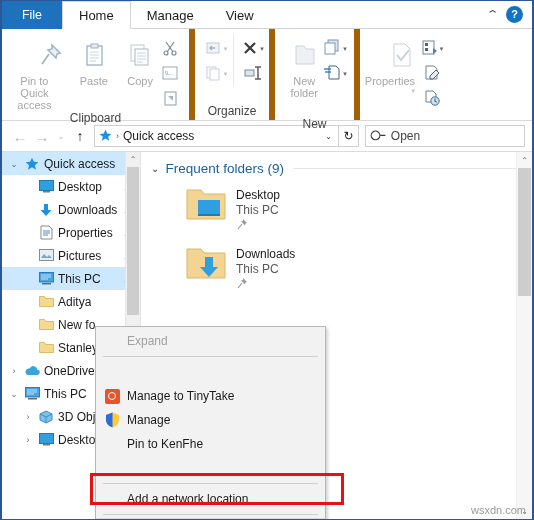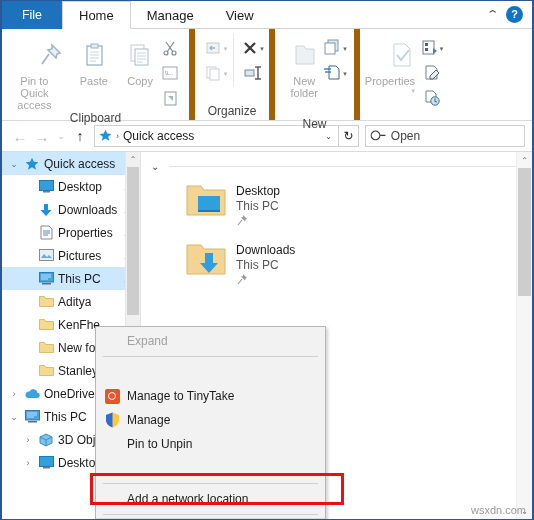--- a/index.html
+++ b/index.html
@@ -471,29 +471,20 @@
             </span>
             <span class="nlbl">Aditya</span>
           </div>
           <div class="navitem ind1">
             <span class="exp"></span>
             <span class="navicon">
               <svg width="15" height="13" viewBox="0 0 15 13">
                 <path d="M0.5 1.5h5l1.3 2h7.7v8H0.5z" fill="#f5d98f" stroke="#dcbd6d"></path>
               </svg>
             </span>
-            <span class="nlbl">KenFhe</span>
-          </div>
-          <div class="navitem ind1">
-            <span class="exp"></span>
-            <span class="navicon">
-              <svg width="15" height="13" viewBox="0 0 15 13">
-                <path d="M0.5 1.5h5l1.3 2h7.7v8H0.5z" fill="#f5d98f" stroke="#dcbd6d"></path>
-              </svg>
-            </span>
             <span class="nlbl">New fo</span>
           </div>
           <div class="navitem ind1">
             <span class="exp"></span>
             <span class="navicon">
               <svg width="15" height="13" viewBox="0 0 15 13">
                 <path d="M0.5 1.5h5l1.3 2h7.7v8H0.5z" fill="#f5d98f" stroke="#dcbd6d"></path>
               </svg>
             </span>
             <span class="nlbl">Stanley</span>
@@ -548,20 +539,21 @@
         <div class="nsthumb"></div>
         <div class="nsarrow" style="position:absolute;bottom:0;left:0;right:0">⌄</div>
       </div>
     </div>
 
     <div class="vsplit"></div>
 
     <div class="filepane">
       <div class="grouphdr">
         <span class="gchev">⌄</span>
+        <span class="gtxt">Frequent folders (9)</span>
         <span class="gline"></span>
       </div>
 
       <div class="frow">
         <span>
           <svg width="42" height="36" viewBox="0 0 42 36">
             <path d="M2 4h14l3 4h21v25H2z" fill="#f3d492" stroke="#d9b86a"></path>
             <rect x="13" y="14" width="22" height="14" fill="#2f9fe0"></rect>
             <rect x="13" y="28" width="22" height="2" fill="#1b7cb8"></rect>
           </svg>
@@ -626,21 +618,21 @@
         <span class="ctxicon">
           <svg width="15" height="16" viewBox="0 0 15 16">
             <path d="M7.5 0.5L14 3v5c0 4-3.6 6.6-6.5 7.5C4.6 14.6 1 12 1 8V3z" fill="#ffc83d"></path>
             <path d="M7.5 0.5L1 3v5c0 4 3.6 6.6 6.5 7.5z" fill="#2b6fd4"></path>
           </svg>
         </span>
         <span>Manage</span>
       </div>
       <div class="ctxitem">
         <span class="ctxicon empty"></span>
-        <span>Pin to Unpin</span>
+        <span>Pin to KenFhe</span>
       </div>
       <div class="ctxitem">
         <span class="ctxicon empty"></span>
       </div>
       <div class="ctxsep"></div>
       <div class="ctxitem">
         <span class="ctxicon empty"></span>
         <span>Add a network location</span>
       </div>
       <div class="ctxsep"></div>

